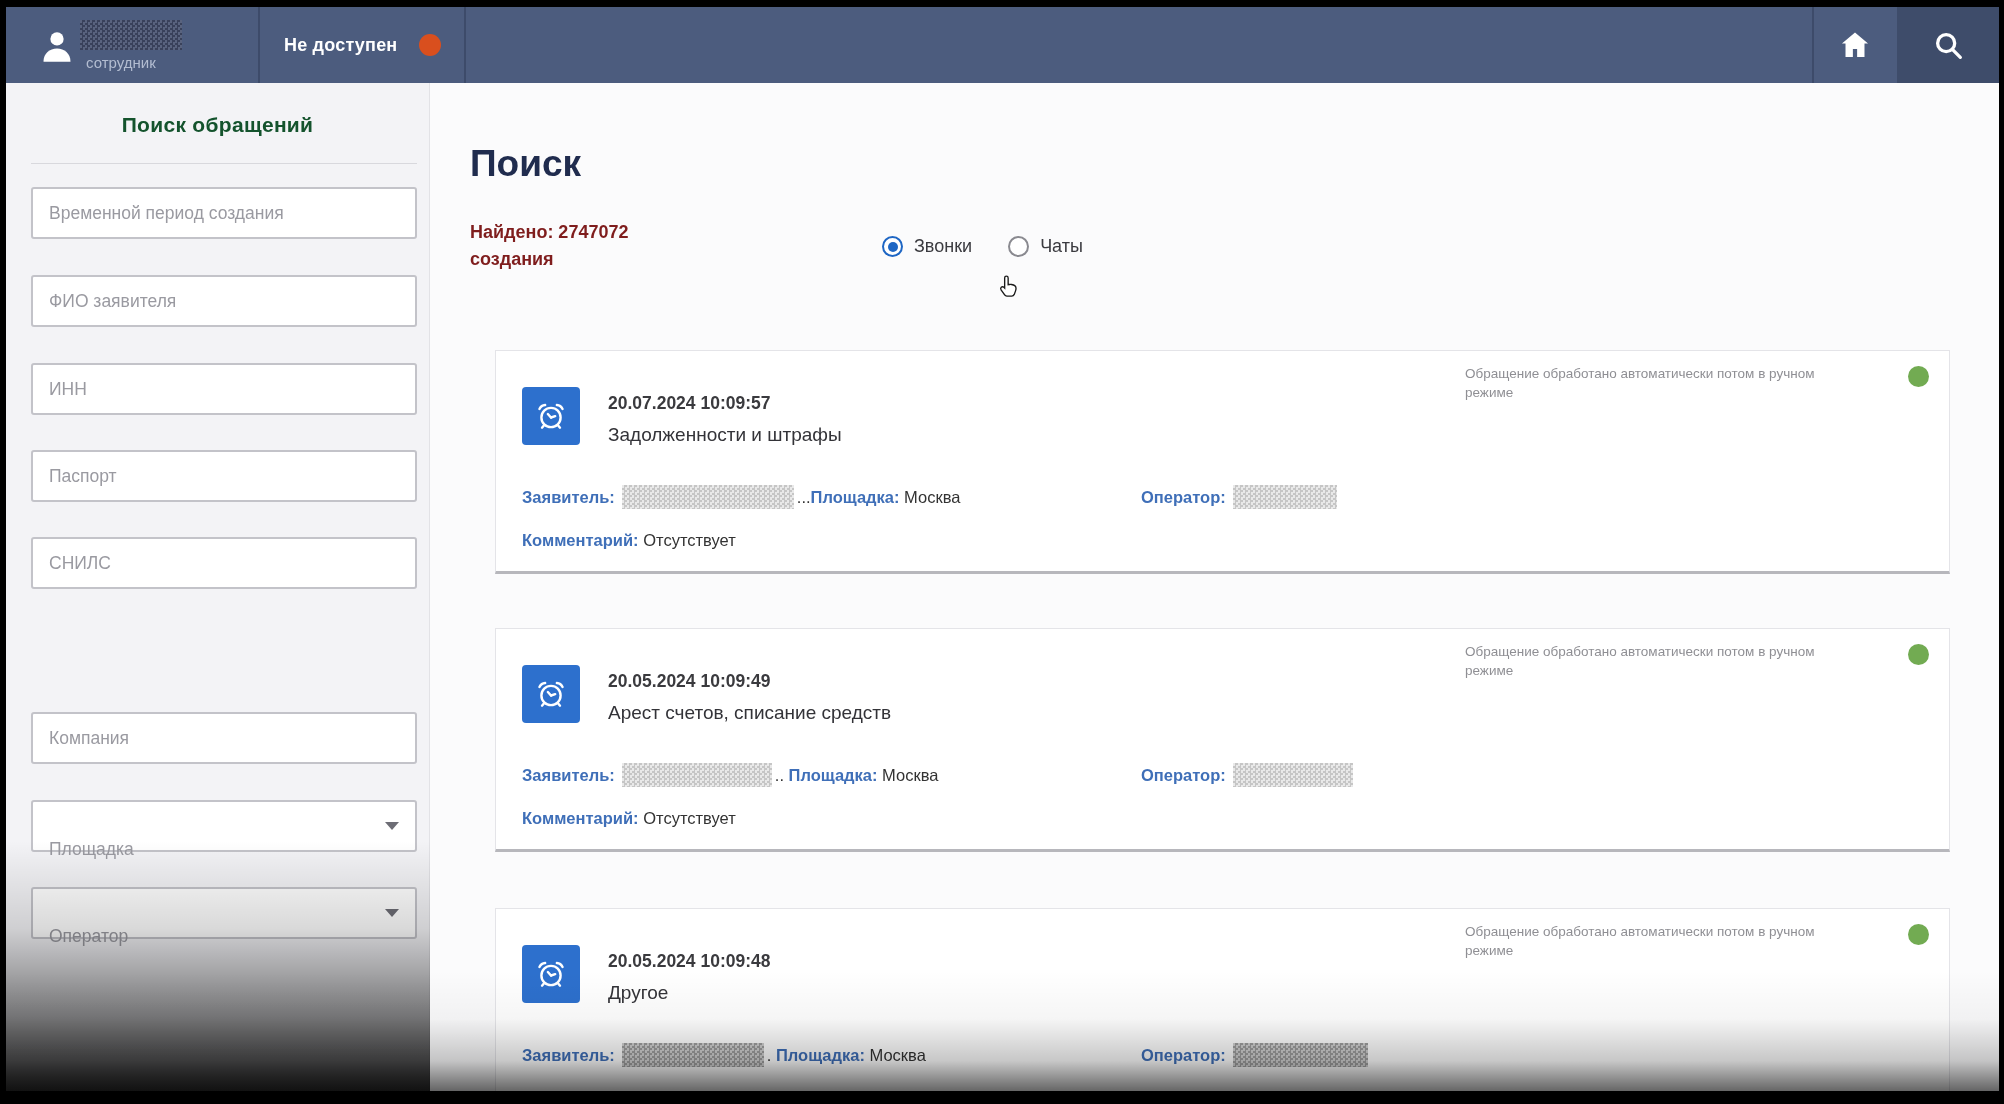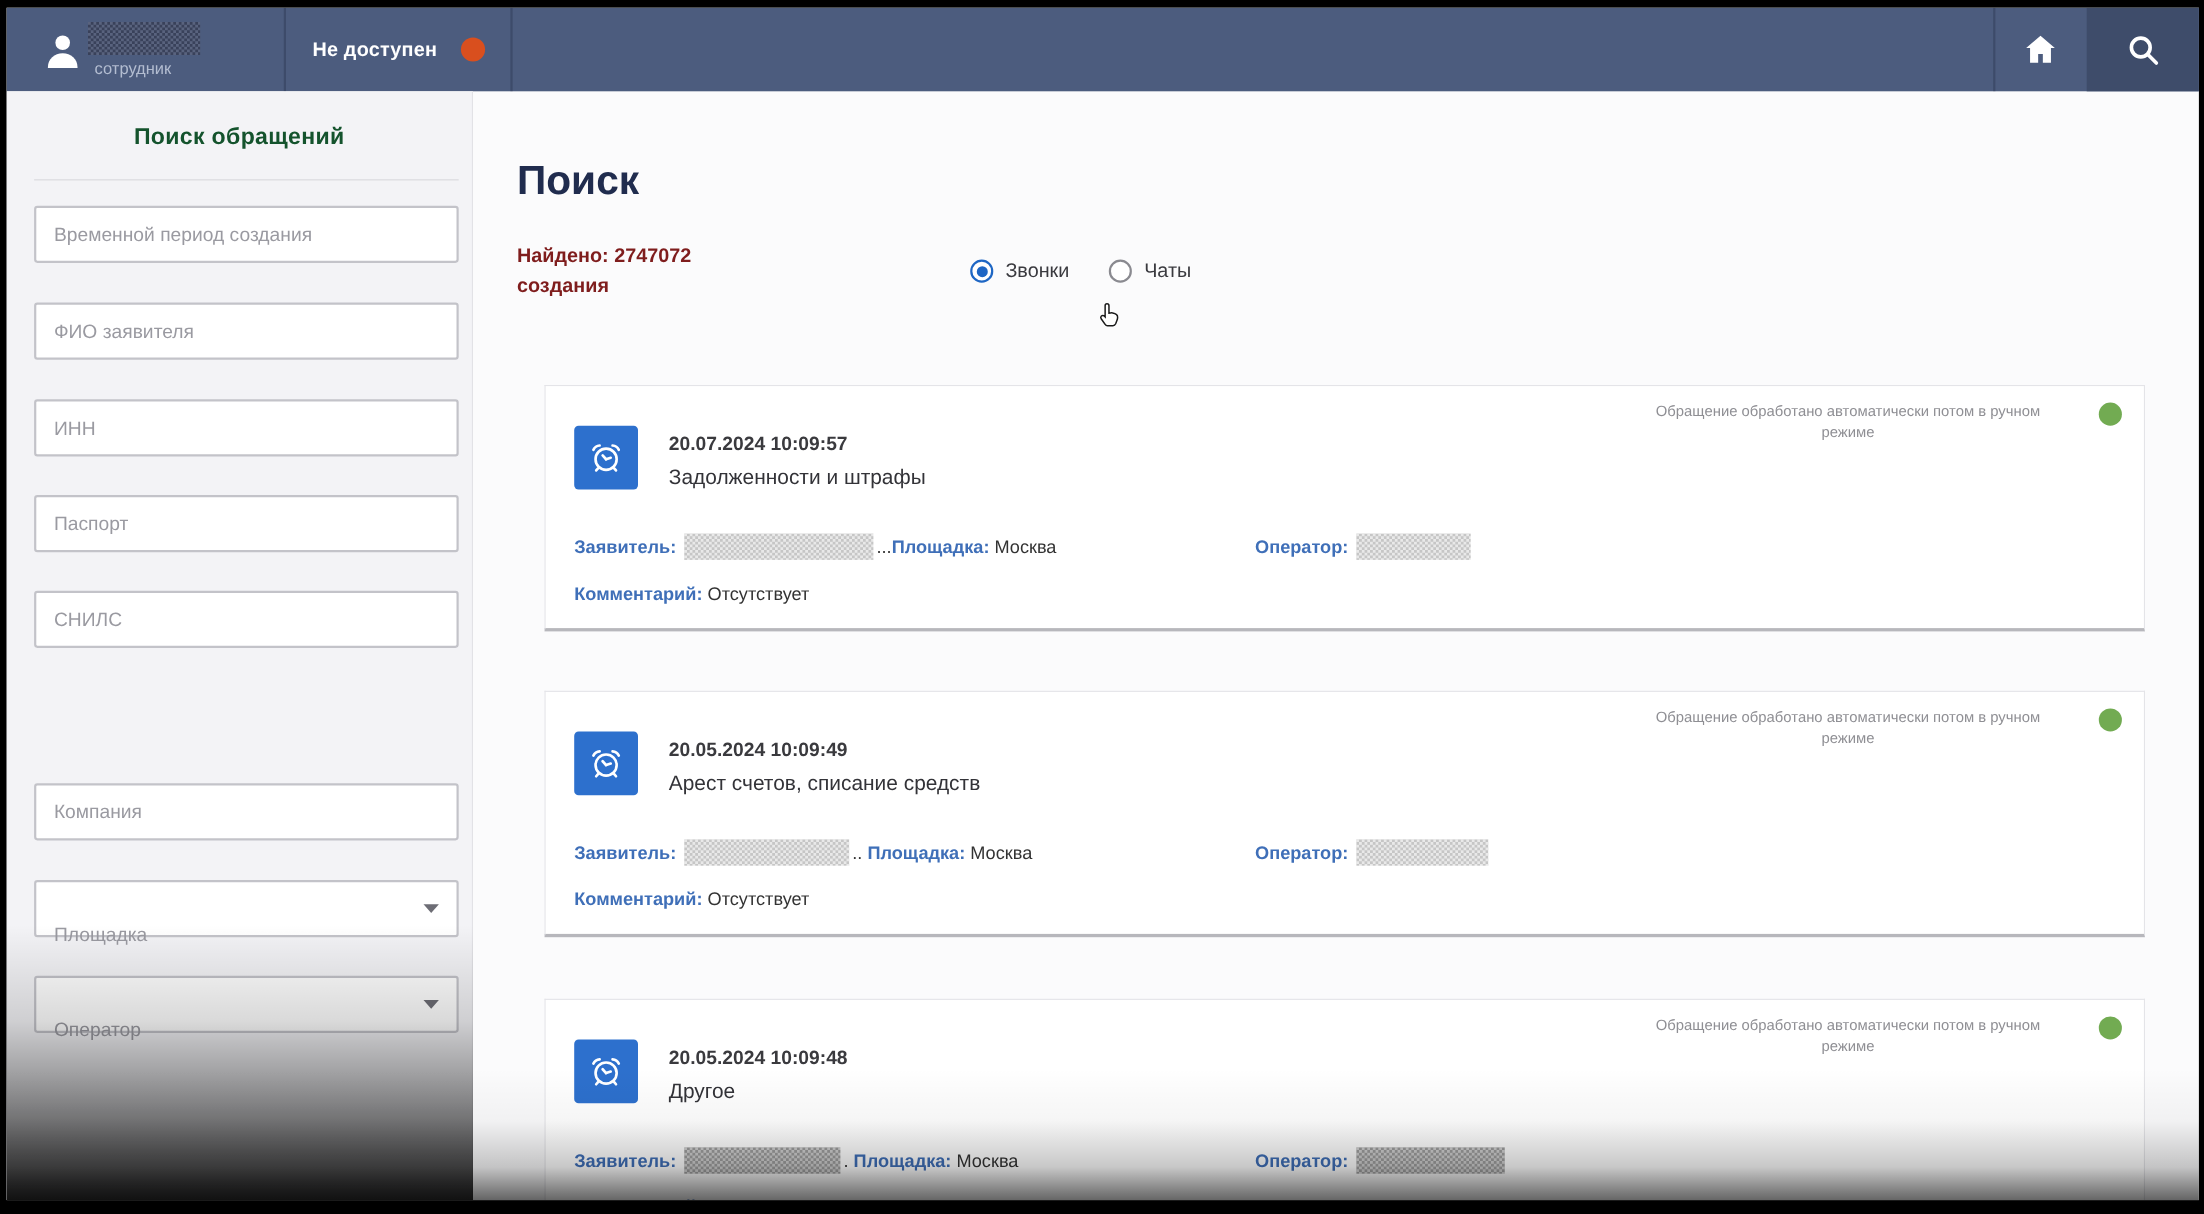--- a/index.html
+++ b/index.html
@@ -99,21 +99,21 @@
 
   
   .card {
     position:absolute; left:65px; width:1455px; height:224px;
     background:#fff;
     border:1px solid #e4e4e8; border-bottom:3px solid #b7b7bc;
     cursor:pointer;
   }
   .card .status {
     position:absolute; right:54px; top:13px; width:430px;
-    text-align:center; font-size:13.5px; color:#8f8f94; line-height:19px;
+    text-align:left; font-size:13.5px; color:#8f8f94; line-height:19px;
   }
   .card .green-dot { position:absolute; right:20px; top:15px; width:21px; height:21px; border-radius:50%; background:#72ab52; }
   .card .icon-box {
     position:absolute; left:26px; top:36px; width:58px; height:58px;
     border-radius:4px; background:#2d70cd;
     display:flex; align-items:center; justify-content:center;
   }
   .card .dt { position:absolute; left:112px; top:42px; font-size:17.5px; font-weight:700; color:#3a3a3e; }
   .card .topic { position:absolute; left:112px; top:73px; font-size:19px; color:#333338; }
   .card .row-a { position:absolute; left:26px; top:134px; font-size:16.5px; white-space:nowrap; }

